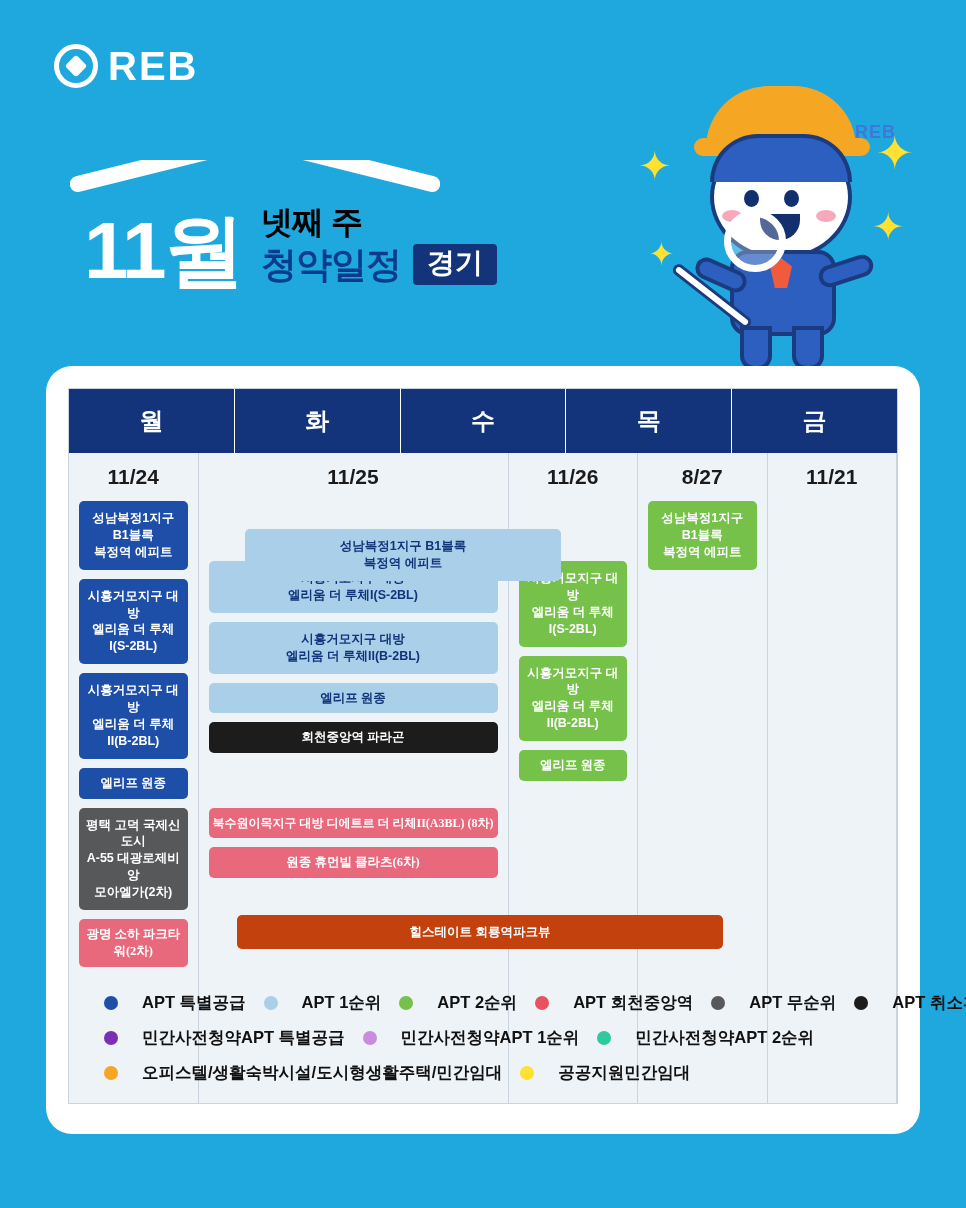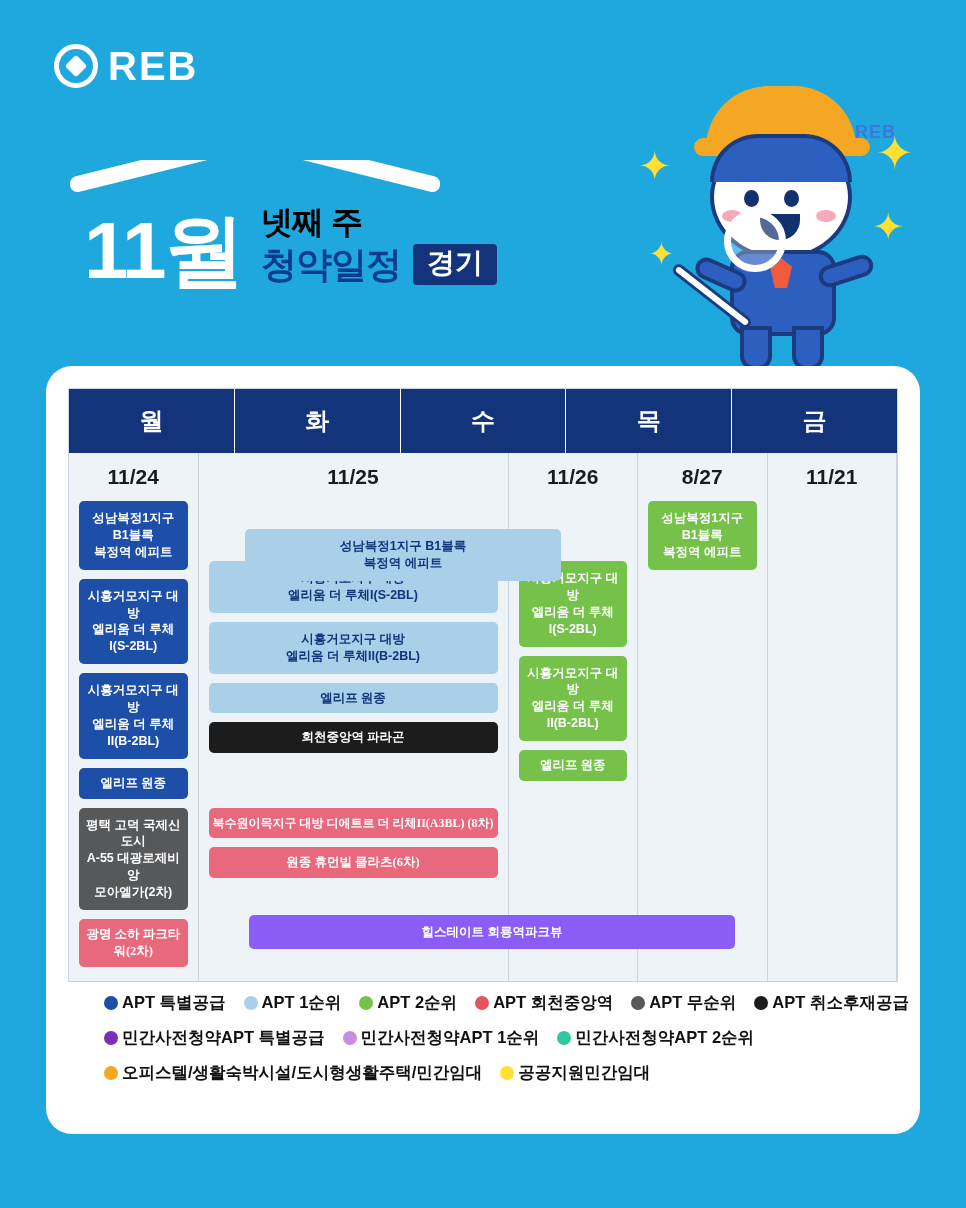--- a/index.html
+++ b/index.html
@@ -174,21 +174,21 @@
   .cal-head { display: flex; }
   .cal-head .hcell {
     flex: 1 1 0; height: 64px;
     background: #13347a; color: #ffffff;
     font-size: 24px; font-weight: 700;
     display: flex; align-items: center; justify-content: center;
     border-right: 1px solid #ffffff;
   }
   .cal-head .hcell:last-child { border-right: none; }
 
-  .cal-body { position: relative; display: flex; height: 528px; }
+  .cal-body { position: relative; display: flex; height: 650px; }
   .daycol {
     flex: 1 1 0; position: relative;
     border-right: 1px solid #c9d4de;
     padding-top: 12px;
   }
   .daycol:last-child { border-right: none; }
   .daynum {
     text-align: center; font-size: 21px; font-weight: 700;
     color: #1b1b1b; margin-bottom: 12px;
   }
@@ -215,33 +215,33 @@
     position: absolute; color: #ffffff; border-radius: 5px;
     font-size: 12.5px; font-weight: 700; line-height: 1.35;
     display: flex; align-items: center; justify-content: center;
     text-align: center; white-space: pre-line;
   }
   #span-bokjeong {
     left: 176px; top: 76px; width: 316px; height: 52px;
     background: #a9cfe9; color: #11347a;
   }
   #span-hillstate {
-    left: 180px; top: 462px; width: 486px; height: 34px;
-    background: #8b5cf6;
+    left: 168px; top: 462px; width: 486px; height: 34px;
+    background: #c2410c;
   }
 
   
   .legend {
     position: absolute; left: 58px; top: 626px; right: 40px;
   }
   .legend-row {
     display: flex; align-items: center; flex-wrap: nowrap;
     gap: 18px; margin-bottom: 13px;
   }
-  .legend-item { display: flex; align-items: center; gap: 4px; justify-content: flex-end; }
+  .legend-item { display: flex; align-items: center; gap: 24px; justify-content: flex-end; }
   .dot { width: 14px; height: 14px; border-radius: 50%; flex: 0 0 auto; }
   .legend-label { font-size: 16.5px; font-weight: 700; color: #111111; white-space: nowrap; }
 </style>
 </head>
 <body>
 
 <div class="page">
 
   <div class="logo">
     <span class="logo-mark"></span>

